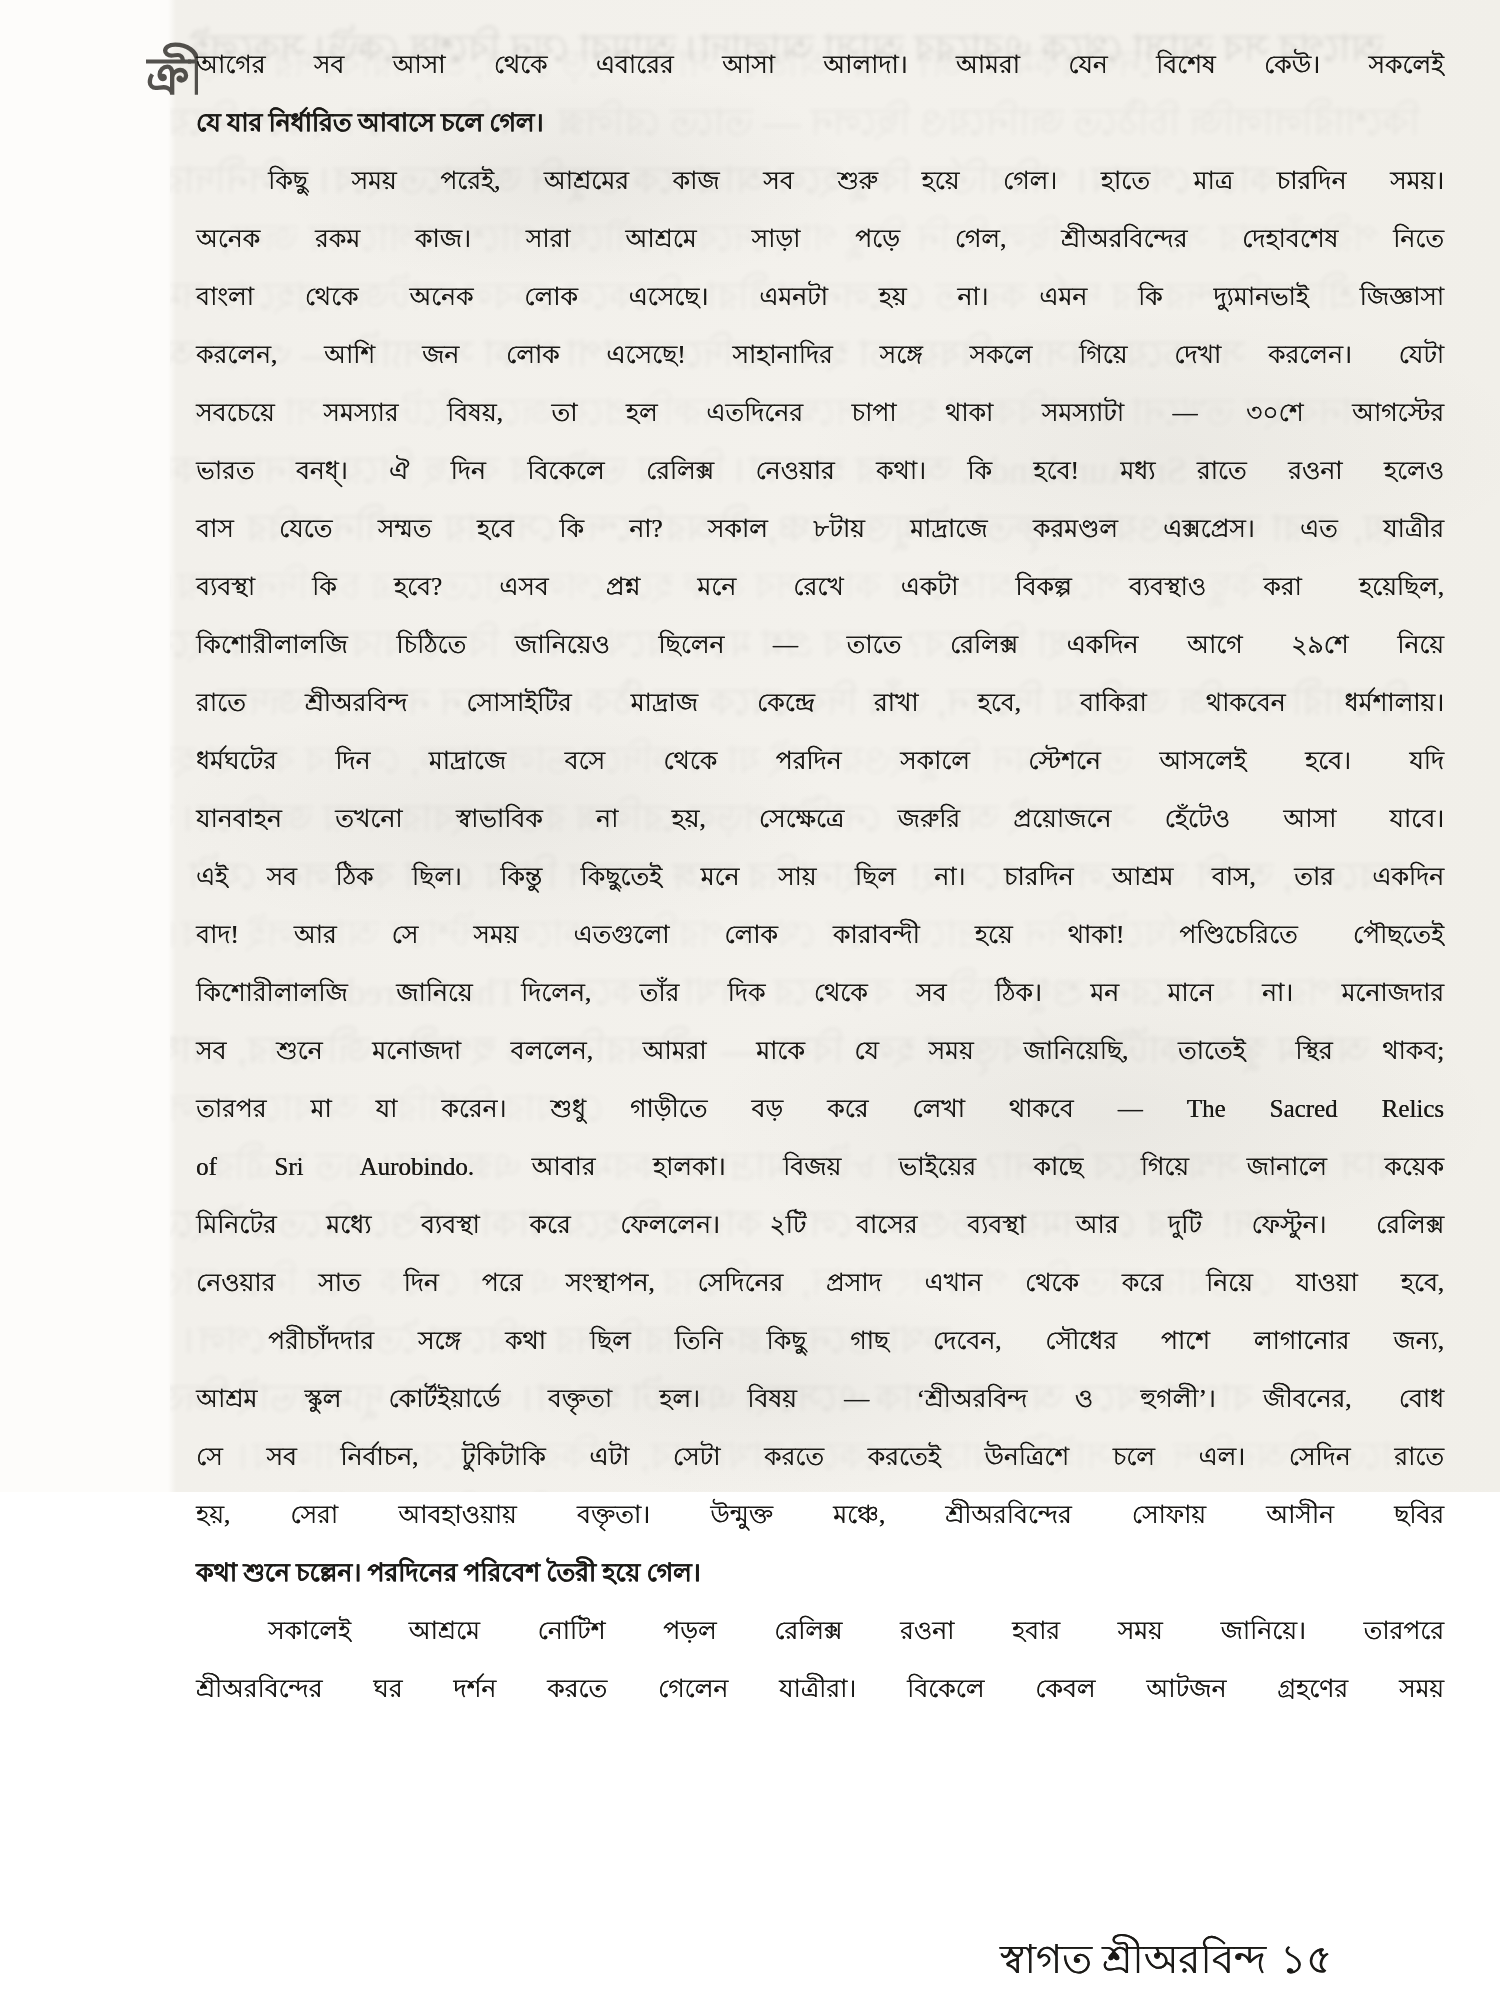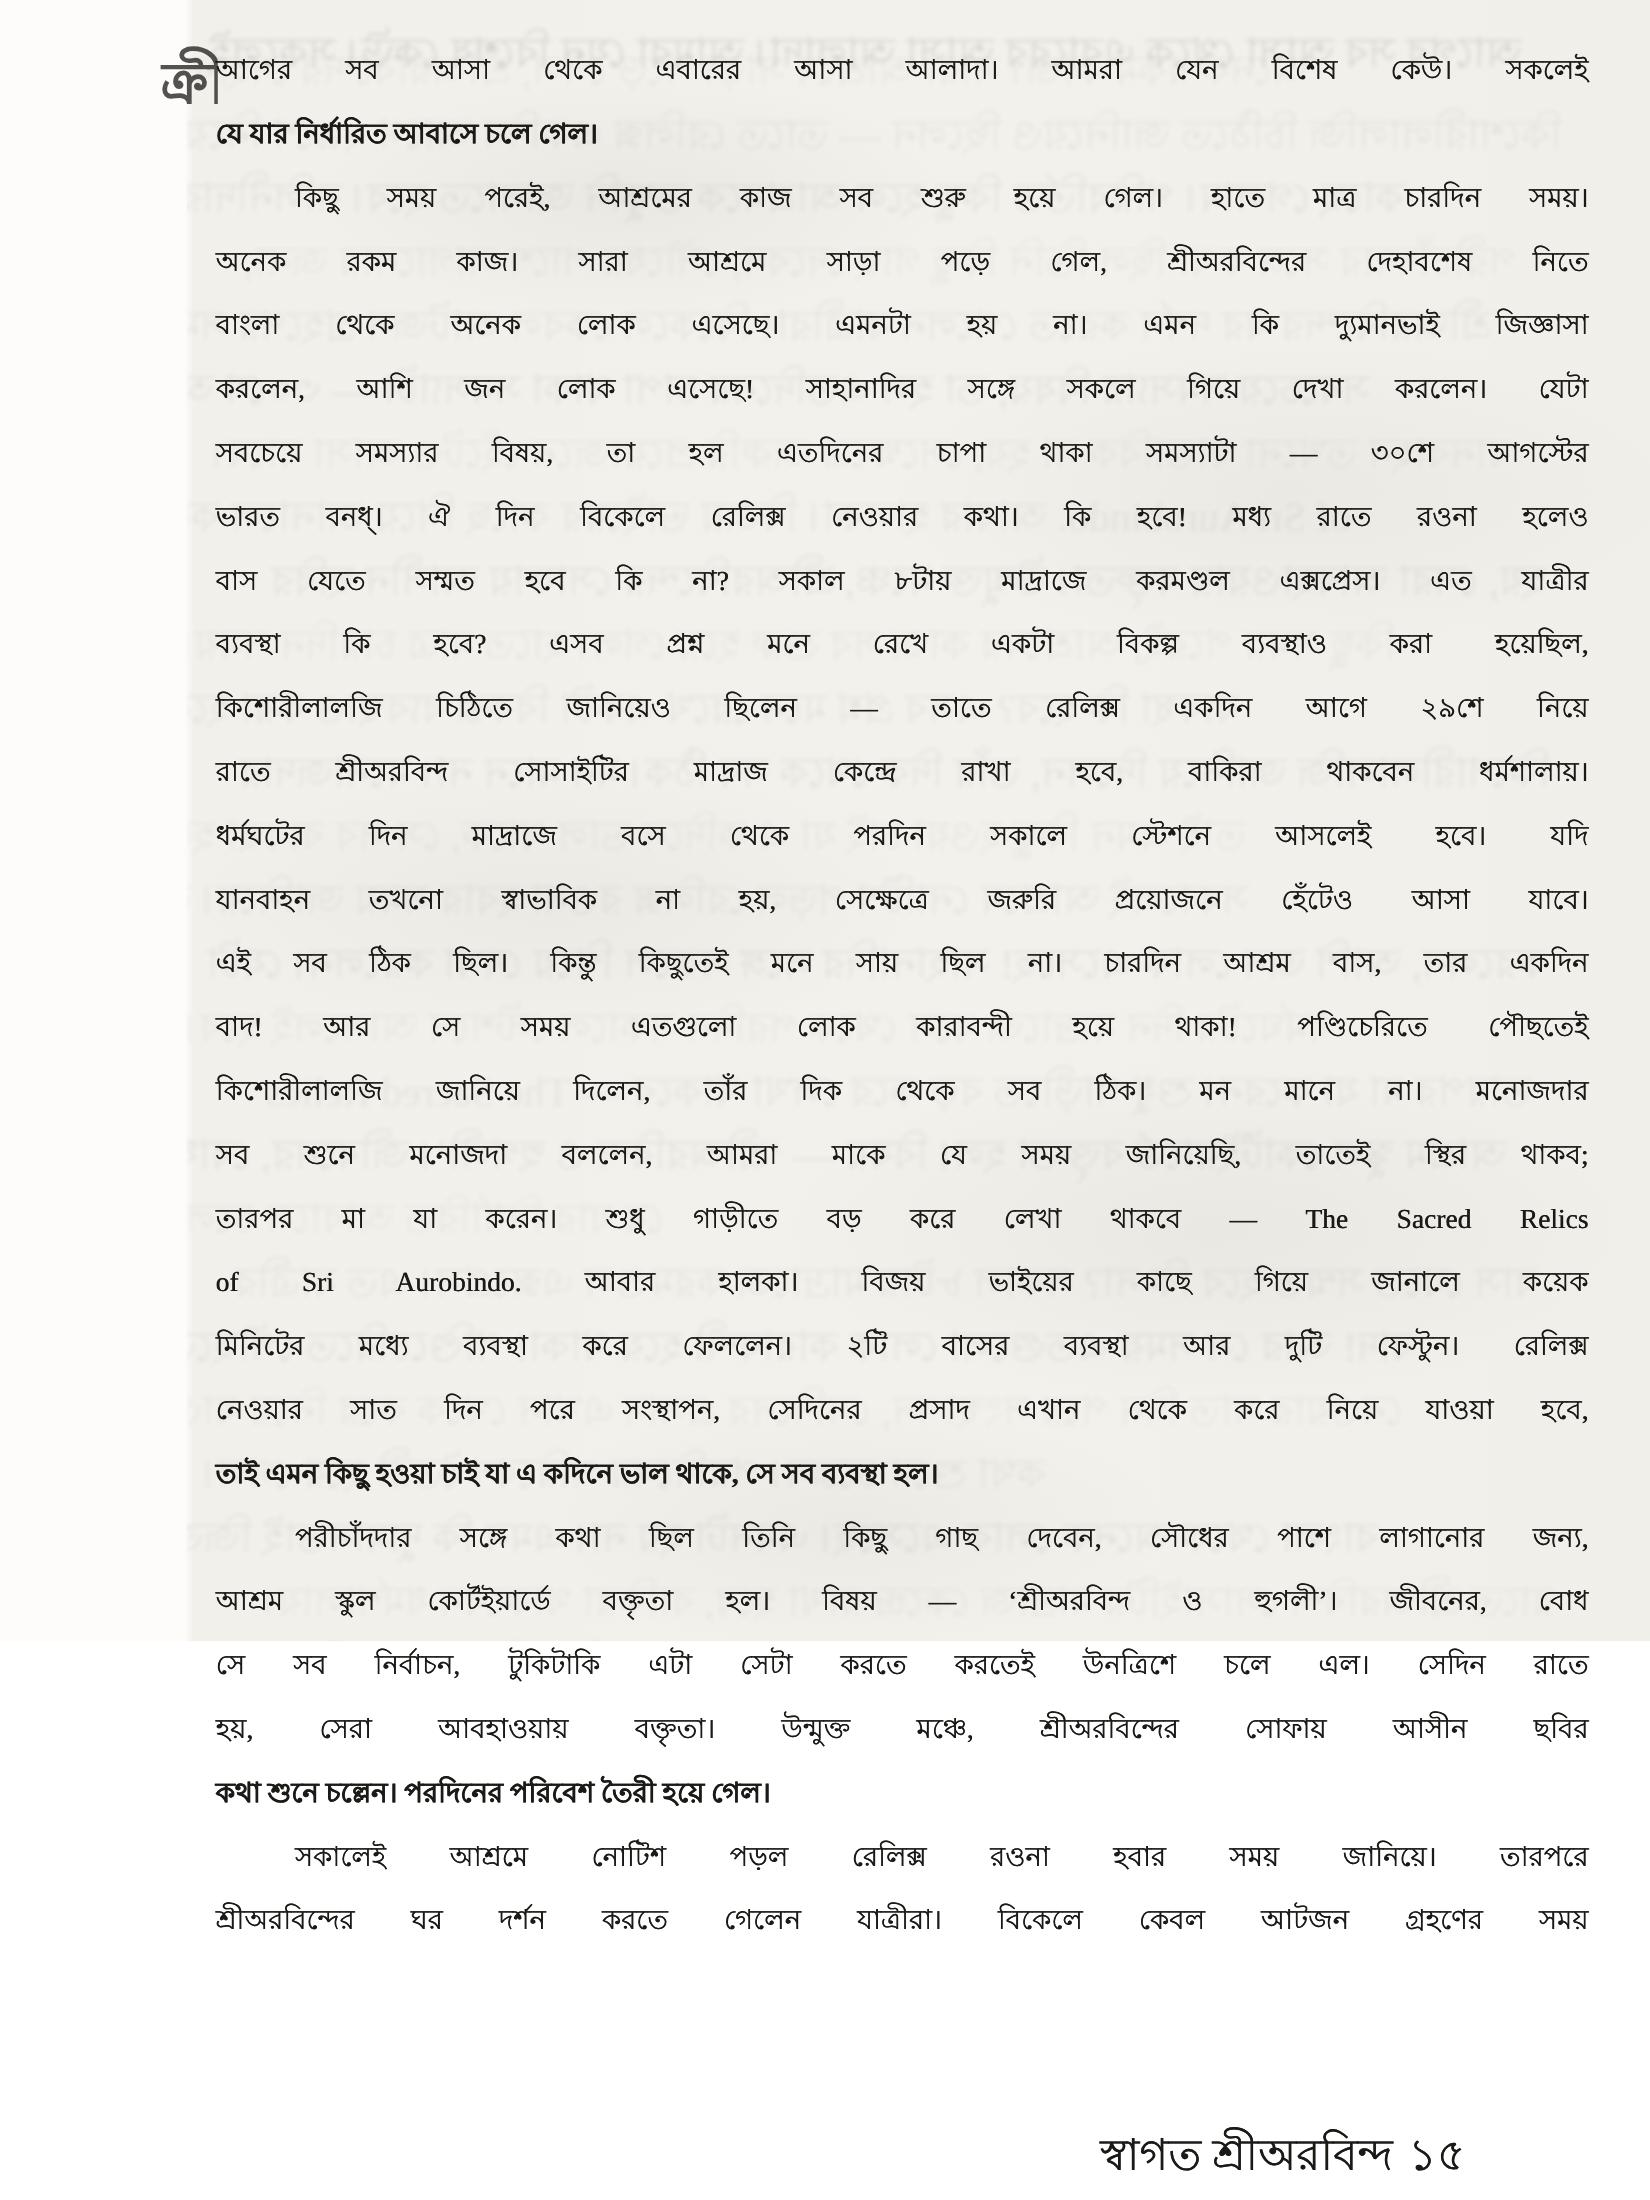--- a/index.html
+++ b/index.html
@@ -145,21 +145,20 @@
       <div class="text-line">ধর্মঘটের দিন মাদ্রাজে বসে থেকে পরদিন সকালে স্টেশনে আসলেই হবে। যদি</div>
       <div class="text-line">যানবাহন তখনো স্বাভাবিক না হয়, সেক্ষেত্রে জরুরি প্রয়োজনে হেঁটেও আসা যাবে।</div>
       <div class="text-line">এই সব ঠিক ছিল। কিন্তু কিছুতেই মনে সায় ছিল না। চারদিন আশ্রম বাস, তার একদিন</div>
       <div class="text-line">বাদ! আর সে সময় এতগুলো লোক কারাবন্দী হয়ে থাকা! পণ্ডিচেরিতে পৌছতেই</div>
       <div class="text-line">কিশোরীলালজি জানিয়ে দিলেন, তাঁর দিক থেকে সব ঠিক। মন মানে না। মনোজদার</div>
       <div class="text-line">সব শুনে মনোজদা বললেন, আমরা মাকে যে সময় জানিয়েছি, তাতেই স্থির থাকব;</div>
       <div class="text-line">তারপর মা যা করেন। শুধু গাড়ীতে বড় করে লেখা থাকবে — The Sacred Relics</div>
       <div class="text-line">of Sri Aurobindo. আবার হালকা। বিজয় ভাইয়ের কাছে গিয়ে জানালে কয়েক</div>
       <div class="text-line">মিনিটের মধ্যে ব্যবস্থা করে ফেললেন। ২টি বাসের ব্যবস্থা আর দুটি ফেস্টুন। রেলিক্স</div>
       <div class="text-line">নেওয়ার সাত দিন পরে সংস্থাপন, সেদিনের প্রসাদ এখান থেকে করে নিয়ে যাওয়া হবে,</div>
-      <div class="text-line para-end">তাই এমন কিছু হওয়া চাই যা এ কদিনে ভাল থাকে, সে সব ব্যবস্থা হল।</div>
       <div class="text-line indent">পরীচাঁদদার সঙ্গে কথা ছিল তিনি কিছু গাছ দেবেন, সৌধের পাশে লাগানোর জন্য,</div>
       <div class="text-line">আশ্রম স্কুল কোর্টইয়ার্ডে বক্তৃতা হল। বিষয় — ‘শ্রীঅরবিন্দ ও হুগলী’। জীবনের, বোধ</div>
       <div class="text-line">সে সব নির্বাচন, টুকিটাকি এটা সেটা করতে করতেই উনত্রিশে চলে এল। সেদিন রাতে</div>
       <div class="text-line">হয়, সেরা আবহাওয়ায় বক্তৃতা। উন্মুক্ত মঞ্চে, শ্রীঅরবিন্দের সোফায় আসীন ছবির</div>
       <div class="text-line para-end">কথা শুনে চল্লেন। পরদিনের পরিবেশ তৈরী হয়ে গেল।</div>
       <div class="text-line indent">সকালেই আশ্রমে নোটিশ পড়ল রেলিক্স রওনা হবার সময় জানিয়ে। তারপরে</div>
       <div class="text-line">শ্রীঅরবিন্দের ঘর দর্শন করতে গেলেন যাত্রীরা। বিকেলে কেবল আটজন গ্রহণের সময়</div>
     </div>
   <div class="page-footer">
     <span class="rtitle">স্বাগত শ্রীঅরবিন্দ</span><span class="pgnum">১৫</span>

